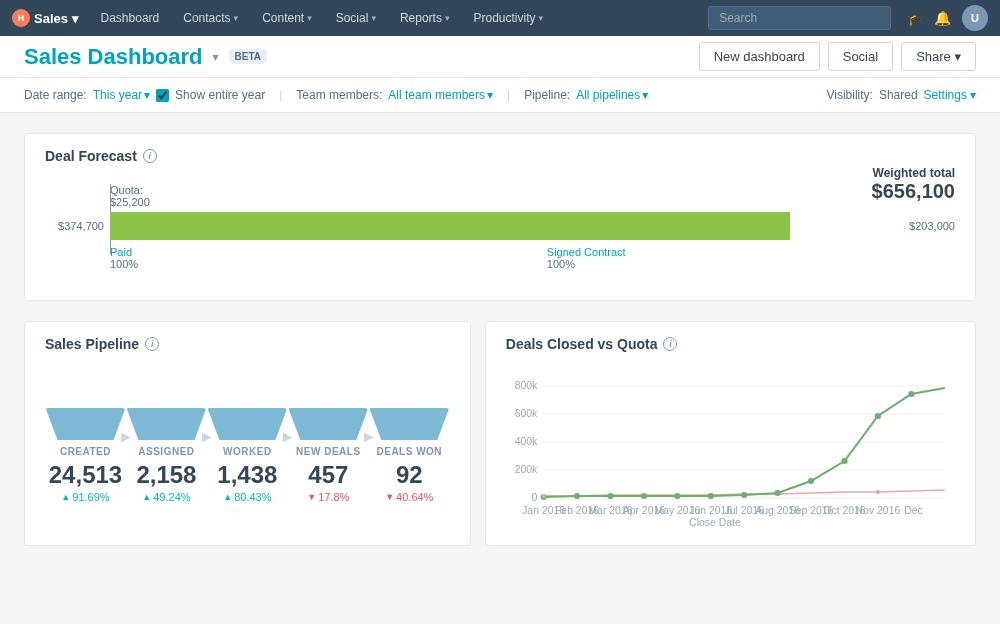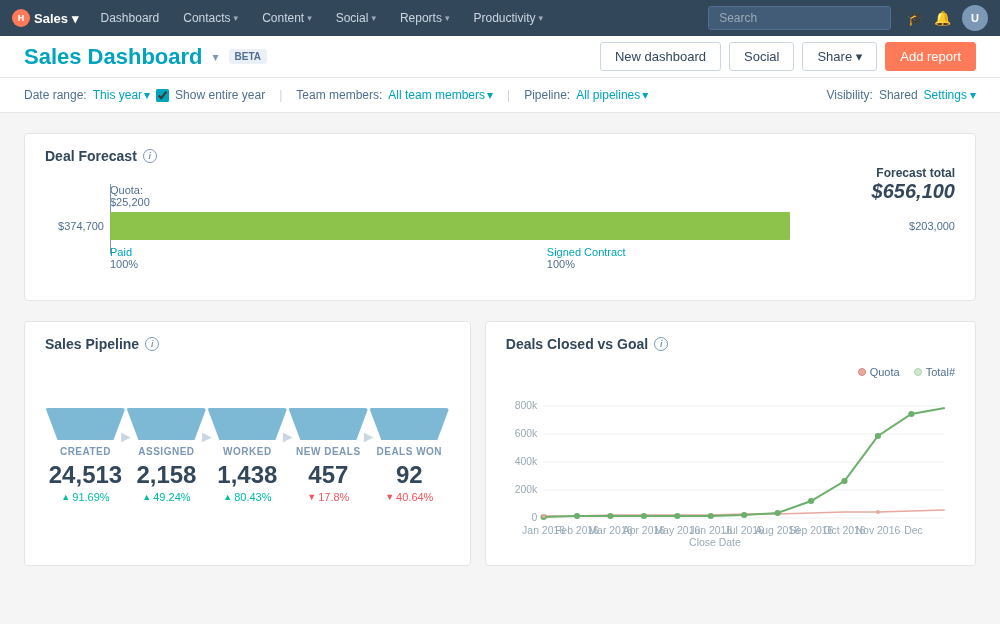--- a/index.html
+++ b/index.html
@@ -199,21 +199,20 @@
     }
     .weighted-label {
       font-size: 12px;
       color: #33475b;
       font-weight: 600;
     }
     .weighted-value {
       font-size: 20px;
       font-weight: 700;
       color: #33475b;
-      font-style: italic;
     }
 
     .forecast-chart {
       padding: 10px 0;
       position: relative;
     }
     .bar-row {
       display: flex;
       align-items: center;
       margin-bottom: 4px;
@@ -458,21 +457,20 @@
       <span class="dropdown-arrow">▾</span>
       <span class="beta-badge">Beta</span>
     </div>
     <div class="header-actions">
       <button class="btn btn-outline">New dashboard</button>
       <button class="btn btn-outline">Social</button>
       <button class="btn btn-outline">
         <span>Share</span>
         <span> ▾</span>
       </button>
-      <button class="btn btn-primary">Add report</button>
     </div>
   </div>
 
   <div class="filter-bar">
     <span class="filter-label">Date range:</span>
     <span class="filter-value">
       <span>This year</span>
       <span>▾</span>
     </span>
     <input type="checkbox" class="filter-checkbox" checked="" style="">
@@ -501,21 +499,21 @@
 
   <div class="dashboard-body">
 
     <div class="widget-card">
       <div class="widget-header">
         <span>Deal Forecast</span>
         <span class="info-icon">i</span>
       </div>
       <div class="deal-forecast-body">
         <div class="weighted-total">
-          <div class="weighted-label">Forecast total</div>
+          <div class="weighted-label">Weighted total</div>
           <div class="weighted-value">$656,100</div>
         </div>
 
         <div class="forecast-chart">
 
           <div style="display:flex; align-items:flex-start; margin-bottom: 0;">
             <div style="width:65px; flex-shrink:0;"></div>
             <div style="position:relative; flex:1;">
               <div style="position:absolute; left:0; top:0; font-size:11px; color:#516f90;">
                 <span>Quota:</span>
@@ -613,34 +611,24 @@
                 <span>40.64%</span>
               </div>
             </div>
 
           </div>
         </div>
       </div>
 
       <div class="widget-card wider">
         <div class="widget-header">
-          <span>Deals Closed vs Goal</span>
+          <span>Deals Closed vs Quota</span>
           <span class="info-icon">i</span>
         </div>
         <div class="deals-closed-body">
-          <div class="chart-legend">
-            <div class="legend-item">
-              <div class="legend-dot legend-dot-quota"></div>
-              <span>Quota</span>
-            </div>
-            <div class="legend-item">
-              <div class="legend-dot legend-dot-total"></div>
-              <span>Total#</span>
-            </div>
-          </div>
           <div class="line-chart-wrap">
             <svg class="chart-svg" viewBox="0 0 430 160" preserveAspectRatio="none">
 
               <line class="grid-line" x1="36" y1="20" x2="420" y2="20"></line>
               <line class="grid-line" x1="36" y1="48" x2="420" y2="48"></line>
               <line class="grid-line" x1="36" y1="76" x2="420" y2="76"></line>
               <line class="grid-line" x1="36" y1="104" x2="420" y2="104"></line>
               <line class="grid-line" x1="36" y1="132" x2="420" y2="132"></line>
 
               <text class="axis-label" x="30" y="23" text-anchor="end">800k</text>

